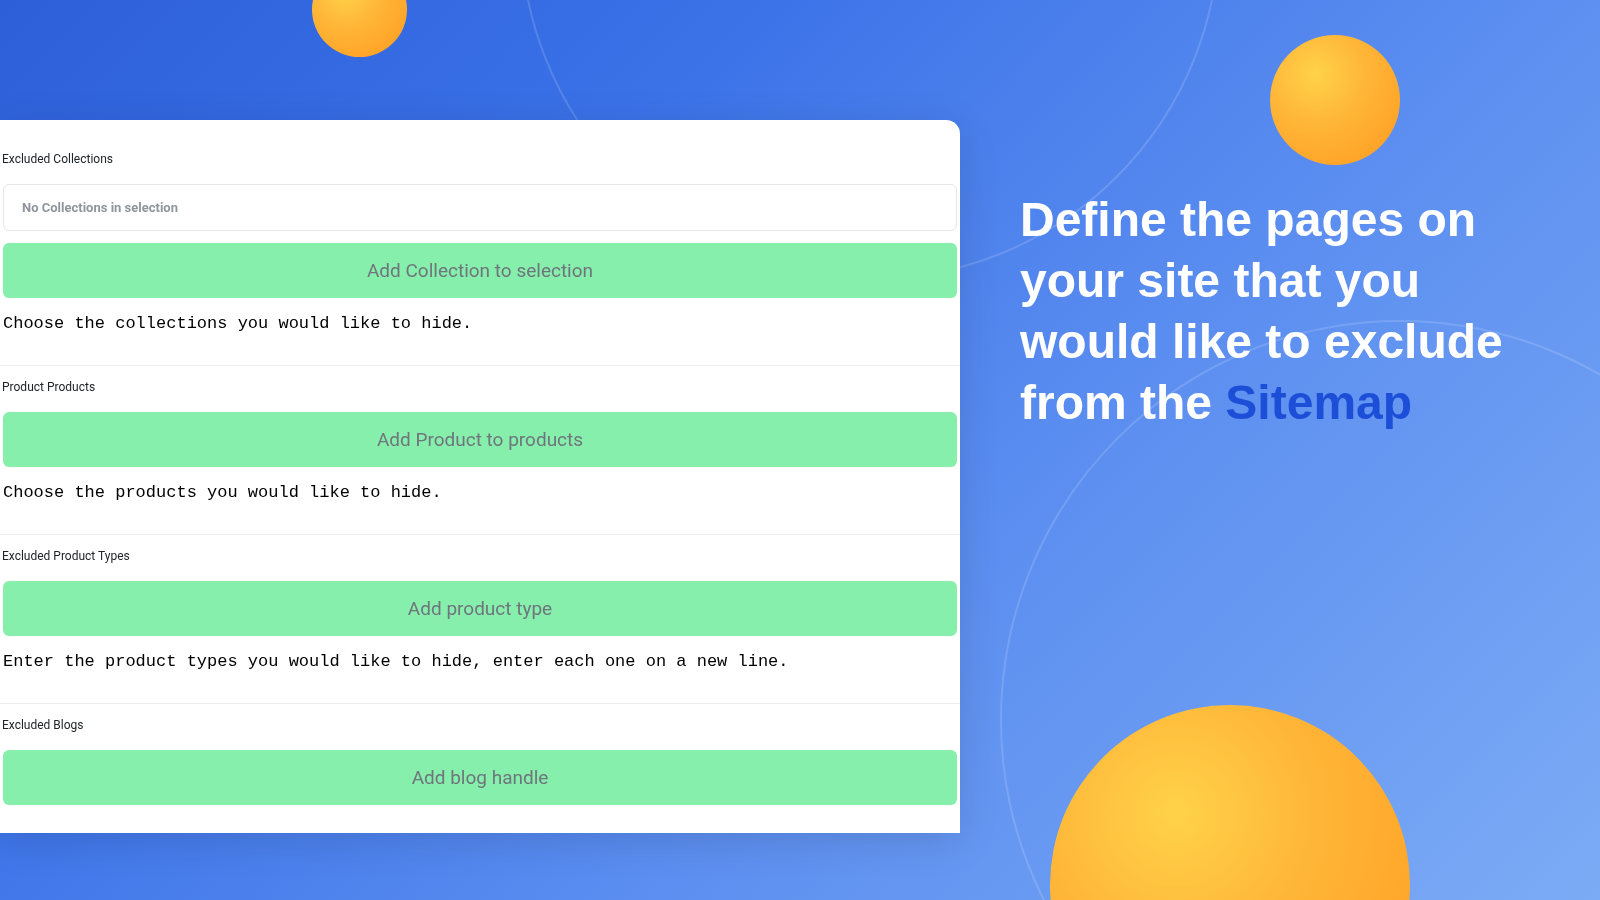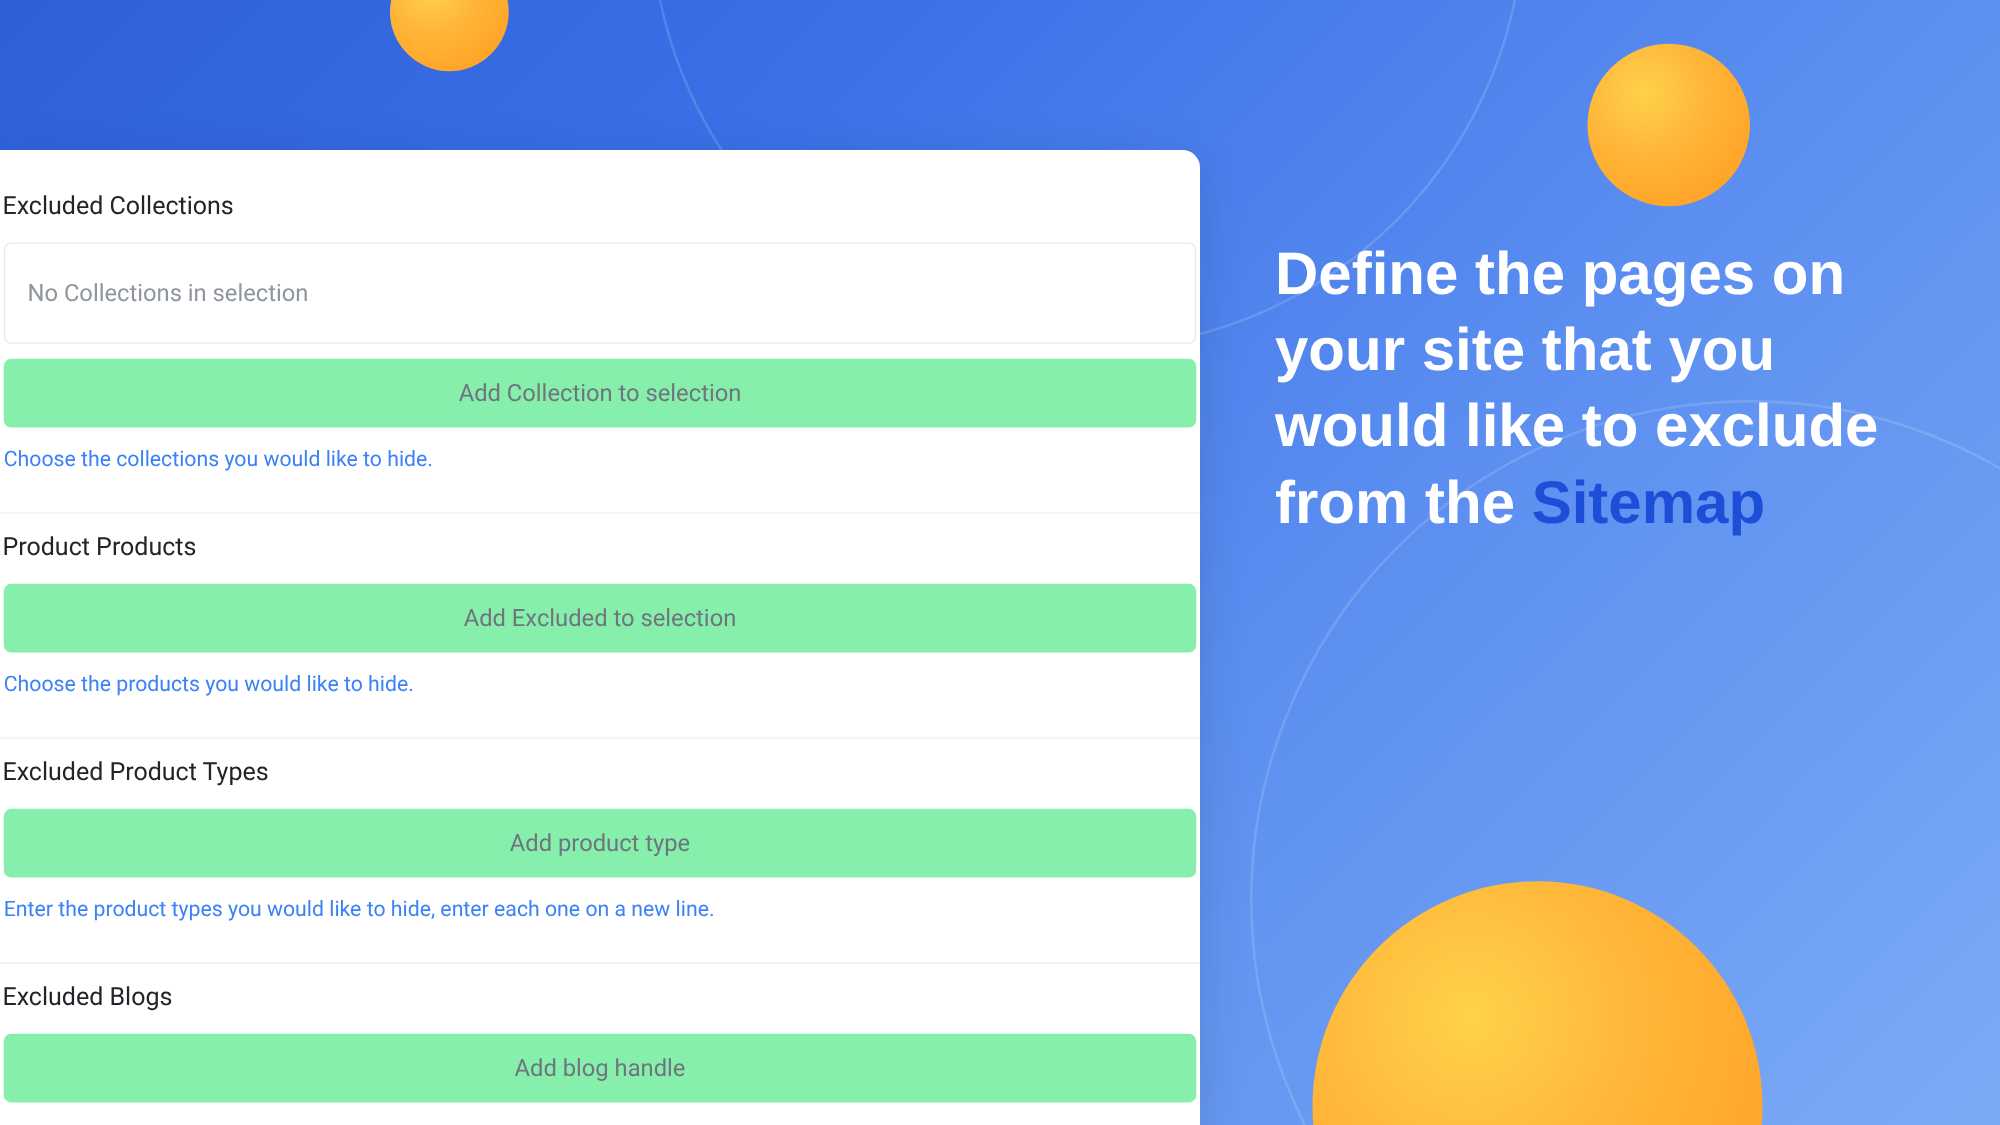--- a/index.html
+++ b/index.html
@@ -36,52 +36,54 @@
       border-radius: 0 14px 0 0;
       box-shadow: 0 8px 40px rgba(0,0,0,0.12);
       padding-top: 18px;
     }
     .section {
       padding: 0 0 14px 0;
       border-bottom: 1px solid #eceef1;
     }
     .section:last-child { border-bottom: none; }
     .section-title {
-      font-size: 20px;
+      font-size: 12px;
       color: #212529;
       font-weight: 400;
       padding: 14px 2px 18px 2px;
     }
     .input-display {
       margin: 0 3px 12px 3px;
-      padding: 28px 18px;
+      padding: 15px 18px;
       border: 1px solid #e5e7eb;
       border-radius: 6px;
-      font-size: 19px;
+      font-size: 13px;
       color: #8f959d;
       background: #fff;
+      font-weight: bold;
     }
     .action-button {
       display: block;
       width: calc(100% - 6px);
       margin: 0 3px 14px 3px;
       padding: 16px 0;
       background: #86efac;
       border: none;
       border-radius: 6px;
       font-size: 19px;
       color: #6f757d;
       text-align: center;
       cursor: pointer;
       font-family: inherit;
     }
     .helper-text {
       font-size: 17px;
-      color: #3b82f6;
+      color: #000000;
       padding: 2px 3px 18px 3px;
+      font-family: Liberation Mono, monospace;
     }
     .hero-text {
       position: absolute;
       top: 190px;
       left: 1020px;
       width: 520px;
       font-size: 48px;
       font-weight: 700;
       line-height: 1.27;
       color: #ffffff;
@@ -102,21 +104,21 @@
 
   <div class="section">
     <div class="section-title">Excluded Collections</div>
     <div class="input-display">No Collections in selection</div>
     <button class="action-button">Add Collection to selection</button>
     <div class="helper-text">Choose the collections you would like to hide.</div>
   </div>
 
   <div class="section">
     <div class="section-title">Product Products</div>
-    <button class="action-button">Add Excluded to selection</button>
+    <button class="action-button">Add Product to products</button>
     <div class="helper-text">Choose the products you would like to hide.</div>
   </div>
 
   <div class="section">
     <div class="section-title">Excluded Product Types</div>
     <button class="action-button">Add product type</button>
     <div class="helper-text">Enter the product types you would like to hide, enter each one on a new line.</div>
   </div>
 
   <div class="section">

